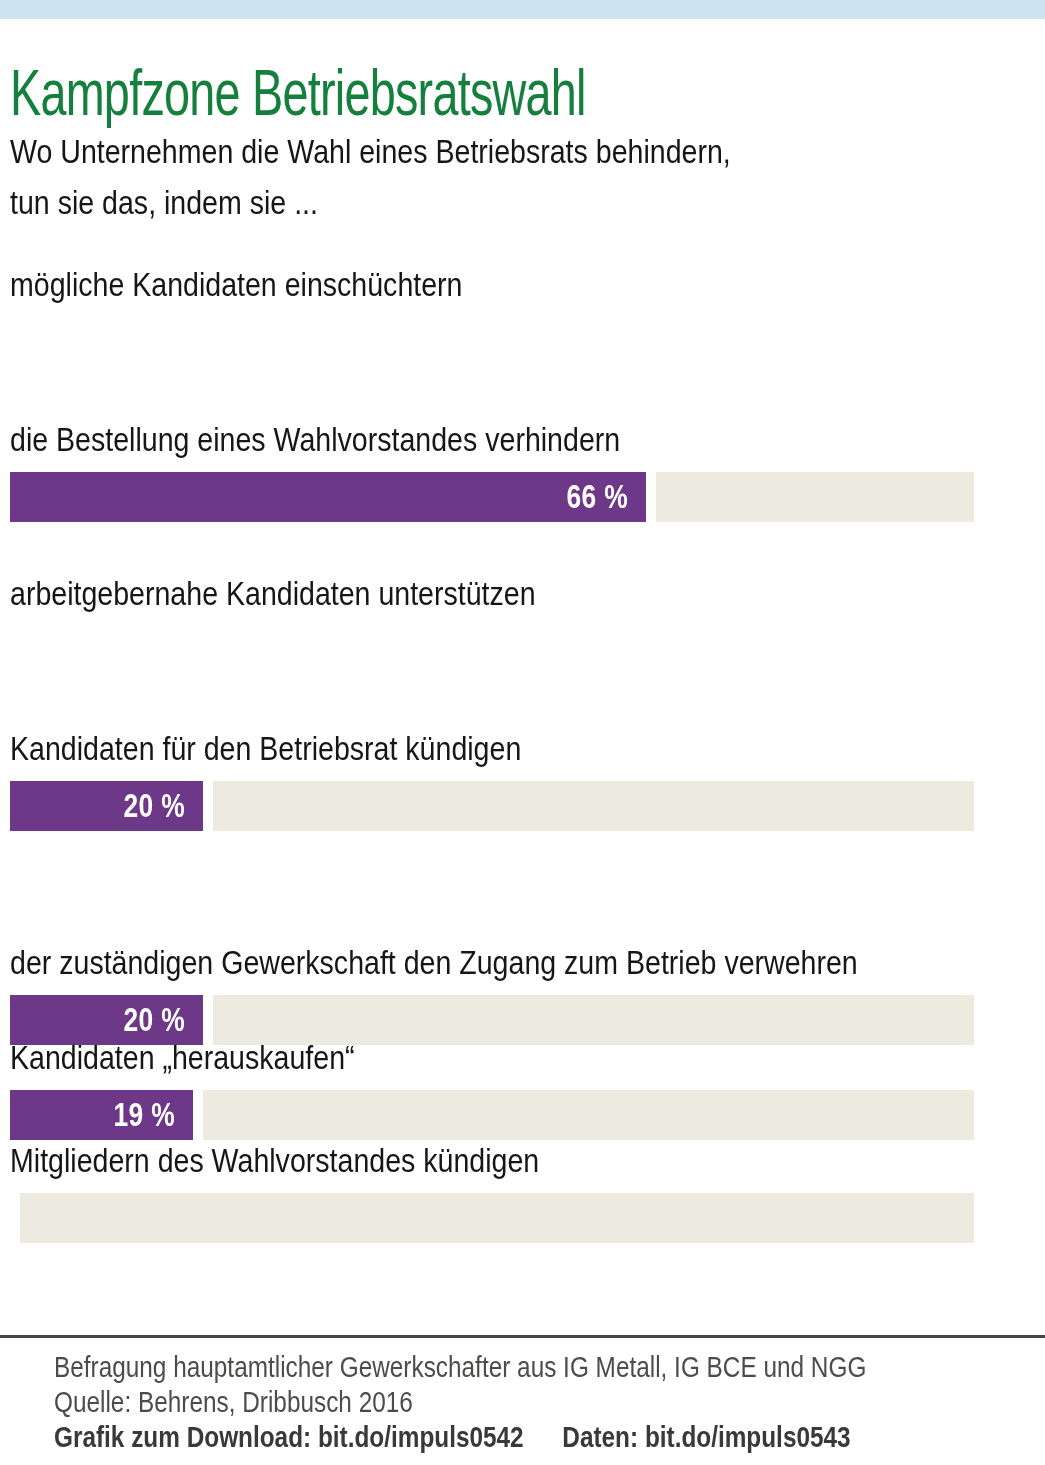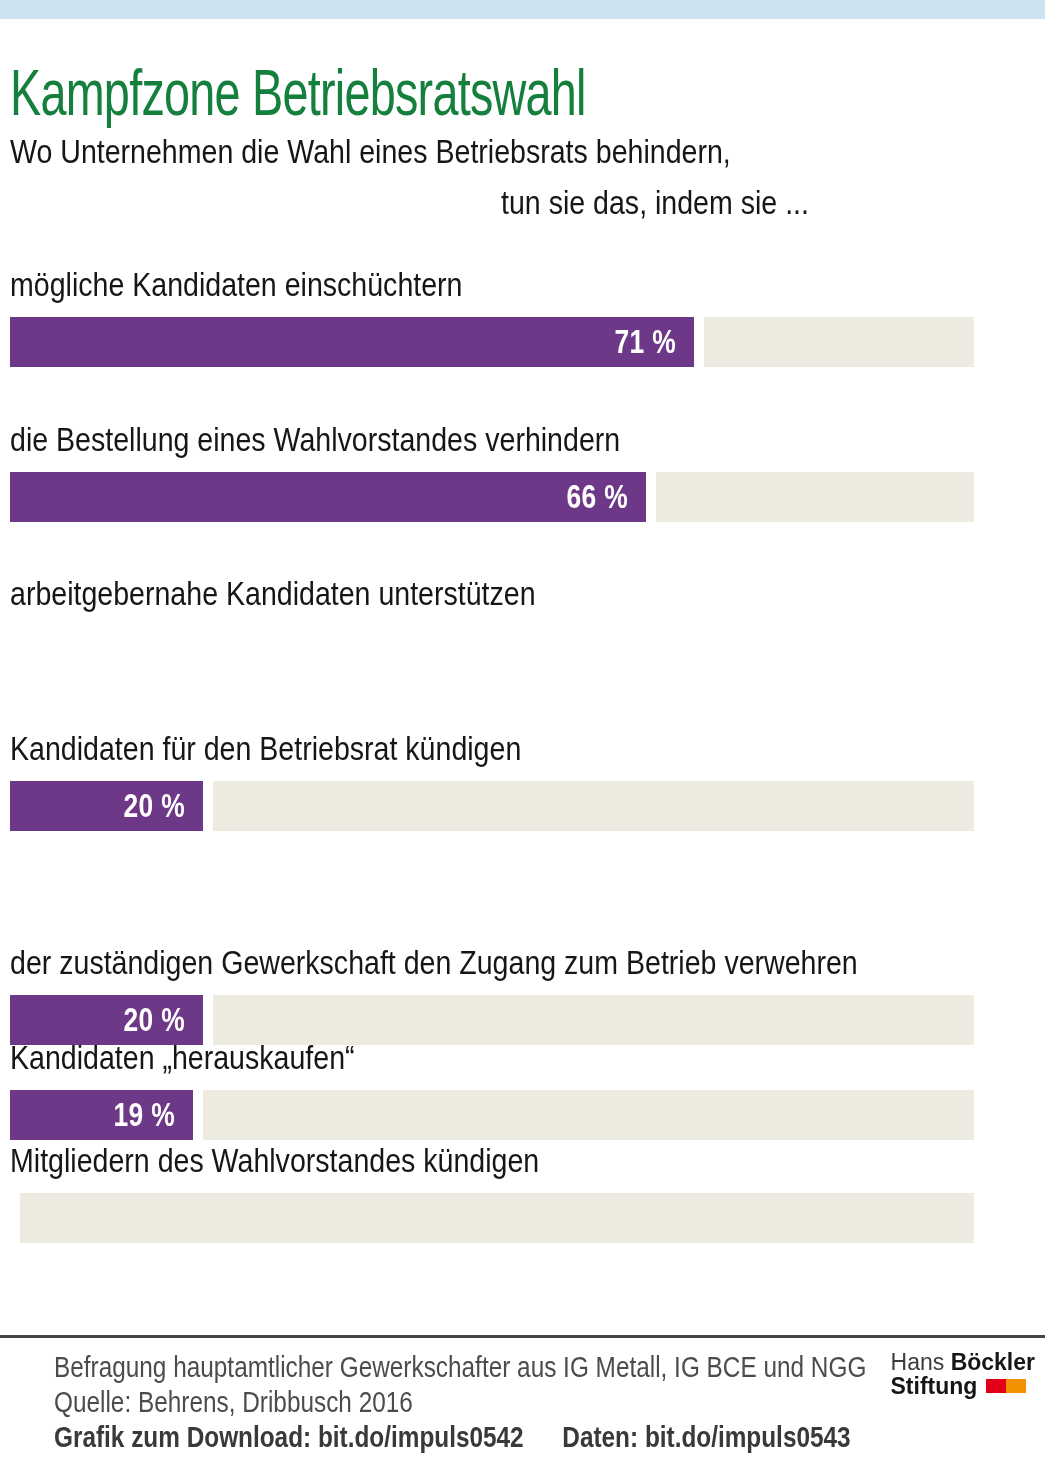--- a/index.html
+++ b/index.html
@@ -11,21 +11,21 @@
   body{font-family:"Liberation Sans","DejaVu Sans",sans-serif;color:#1a1a1a;}
   .page{position:relative;width:1045px;height:1465px;background:#fff;overflow:hidden;}
 
   .topband{position:absolute;left:0;top:0;width:100%;height:19px;background:var(--accent-band);}
 
   .cond{display:inline-block;transform:scaleX(0.84);transform-origin:0 50%;white-space:nowrap;}
 
   .title{position:absolute;left:10px;top:56px;font-size:64px;font-weight:400;letter-spacing:-1px;color:#15803d;}
   .title .cond{transform:scaleX(0.73);}
   .subtitle{position:absolute;left:10px;top:126px;font-size:34px;line-height:51px;color:#161616;}
-  .subtitle div{height:51px;text-align:right;}
+  .subtitle div{height:51px;}
 
   .row{position:absolute;left:10px;width:964px;height:110px;}
   .rowlabel{font-size:34px;line-height:42px;color:#161616;height:42px;}
   .bartrack{position:absolute;left:0;top:54px;width:100%;height:50px;display:flex;}
   .bar-fill{position:relative;height:100%;background:var(--bar);}
   .bar-gap{width:10px;height:100%;background:#fff;flex:0 0 auto;}
   .bar-rest{flex:1 1 auto;height:100%;background:var(--track);}
   .pct{position:absolute;right:18px;top:50%;transform:translateY(-50%) scaleX(0.8);transform-origin:100% 50%;
        color:#fff;font-size:33px;font-weight:700;white-space:nowrap;letter-spacing:0.5px;}
 
@@ -52,27 +52,20 @@
     <span class="cond">Kampfzone Betriebsratswahl</span>
   </h1>
 
   <div class="subtitle">
     <div><span class="cond">Wo Unternehmen die Wahl eines Betriebsrats behindern,</span></div>
     <div><span class="cond">tun sie das, indem sie ...</span></div>
   </div>
 
   <div class="row" id="row0" style="top: 263px;">
     <div class="rowlabel"><span class="cond">mögliche Kandidaten einschüchtern</span></div>
-    <div class="bartrack">
-      <div class="bar-fill" style="width: 71%;">
-          <span class="pct">71 %</span>
-        </div>
-      <div class="bar-gap"></div>
-      <div class="bar-rest"></div>
-    </div>
   </div>
 
   <div class="row" id="row1" style="top: 418px;">
     <div class="rowlabel"><span class="cond">die Bestellung eines Wahlvorstandes verhindern</span></div>
     <div class="bartrack">
       <div class="bar-fill" style="width: 66%;">
           <span class="pct">66 %</span>
         </div>
       <div class="bar-gap"></div>
       <div class="bar-rest"></div>
@@ -129,21 +122,13 @@
   <div class="f-line f1">
     <span class="cond">Befragung hauptamtlicher Gewerkschafter aus IG Metall, IG BCE und NGG</span>
   </div>
   <div class="f-line f2">
     <span class="cond">Quelle: Behrens, Dribbusch 2016</span>
   </div>
   <div class="f-line f3">
     <span class="cond"><span class="gap-right">Grafik zum Download: bit.do/impuls0542</span><span>Daten: bit.do/impuls0543</span></span>
   </div>
 
-  <div class="logo">
-    <div><span>Hans</span>&nbsp;<span class="bold">Böckler</span></div>
-    <div class="logo-row2">
-      <span class="bold">Stiftung</span>
-      <span class="swatch red"></span>
-      <span class="swatch orange"></span>
-    </div>
-  </div>
 </div>
 
 </body></html>

